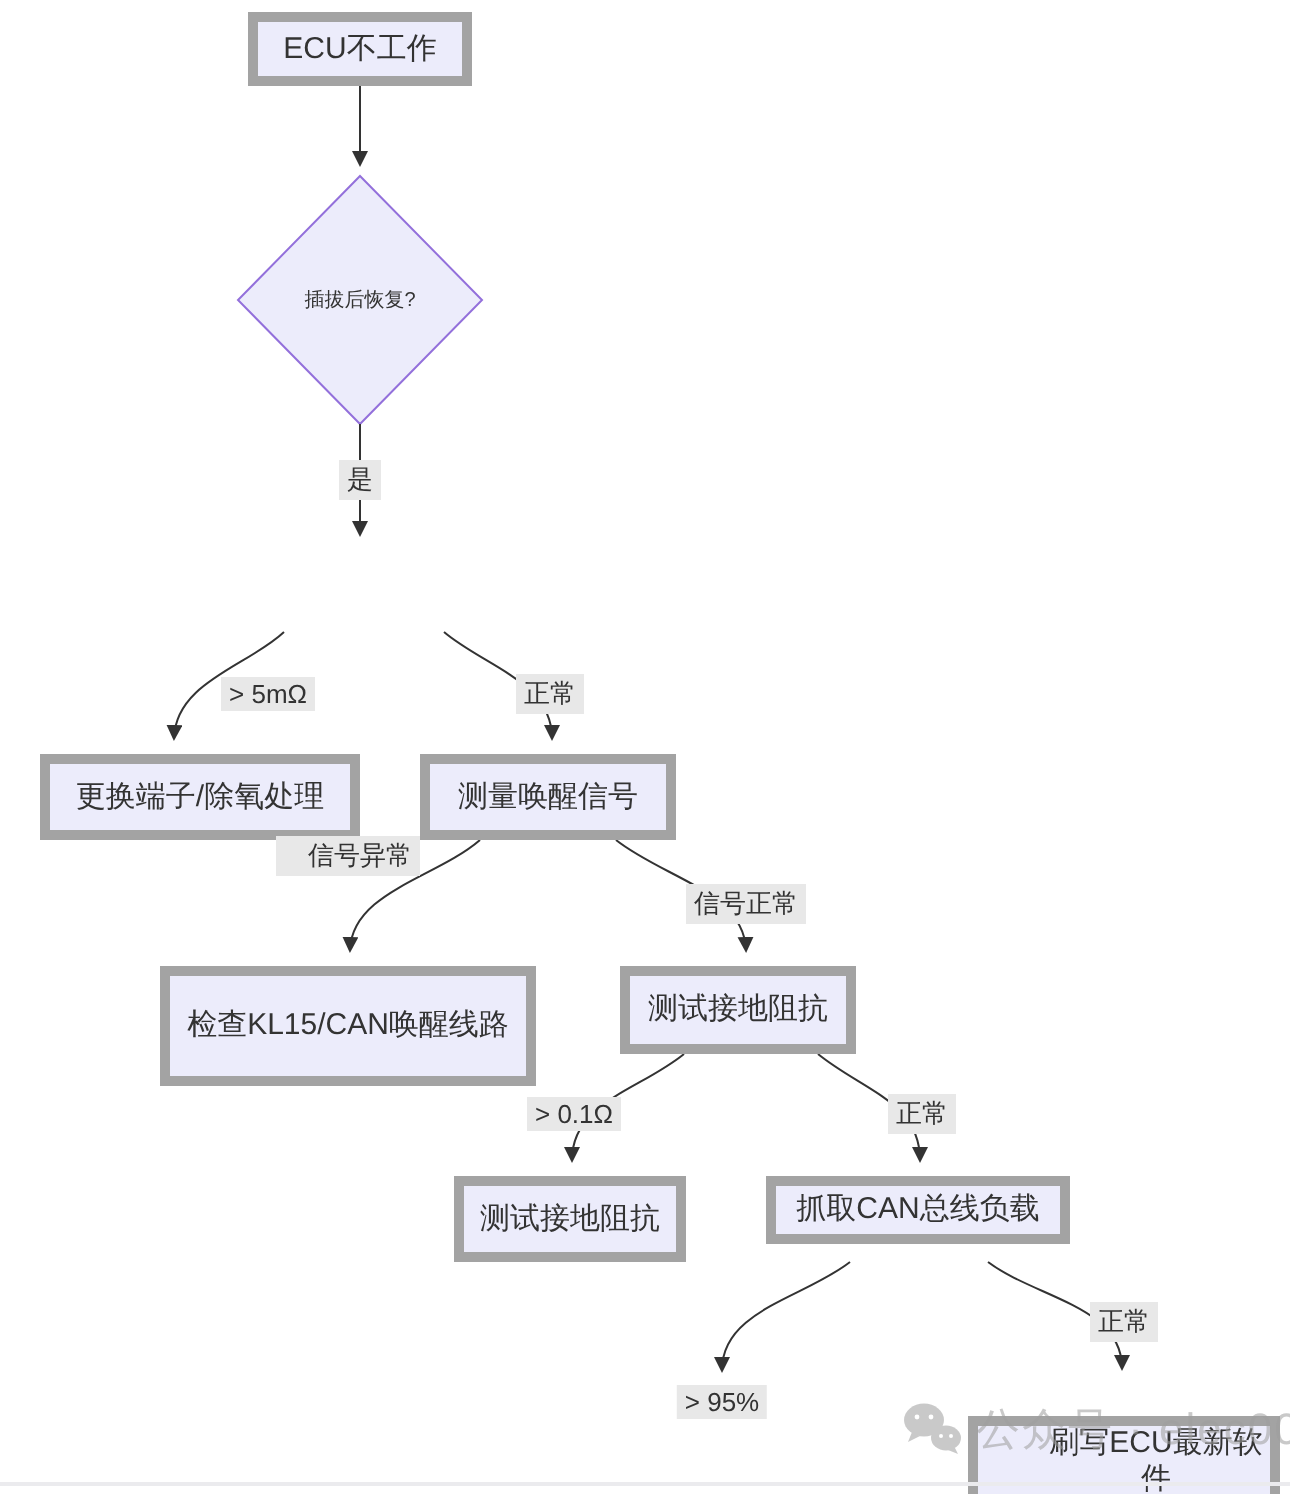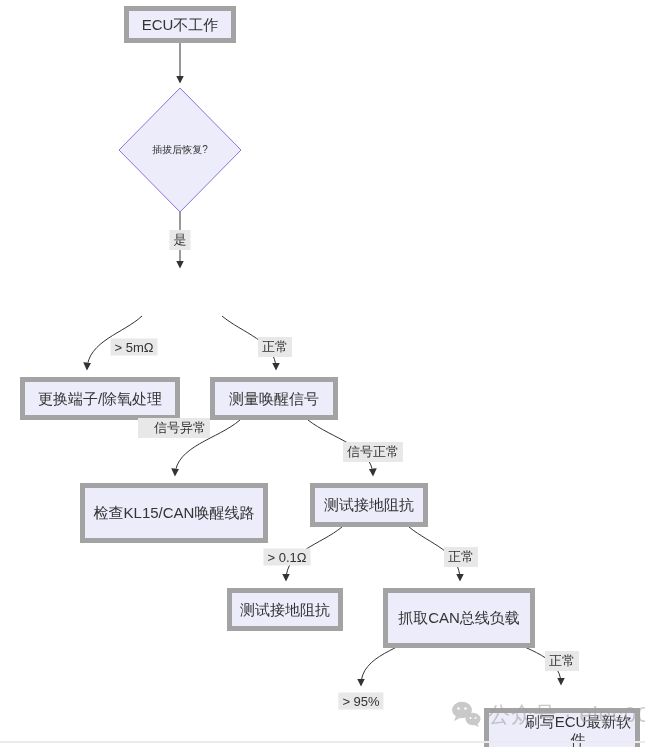--- a/index.html
+++ b/index.html
@@ -128,21 +128,21 @@
   </div>
 
   <div class="node" style="left:310px; top:483px; width:118px; height:44px;">
     <span>测试接地阻抗</span>
   </div>
 
   <div class="node" style="left:227px; top:588px; width:116px; height:43px;">
     <span>测试接地阻抗</span>
   </div>
 
-  <div class="node" style="left:383px; top:588px; width:152px; height:60px;">
+  <div class="node" style="left:383px; top:588px; width:152px; height:34px;">
     <span>抓取CAN总线负载</span>
   </div>
 
 
   <div class="node" style="left:484px; top:708px; width:156px; height:46px;padding-left:32px;">
     <span>刷写ECU最新软件</span>
   </div>
 
   <div class="edge-label" style="left:180px; top:240px;">是</div>
   <div class="edge-label" style="left:88px; top:347px;margin-left:46px;">&gt; 5mΩ</div>

